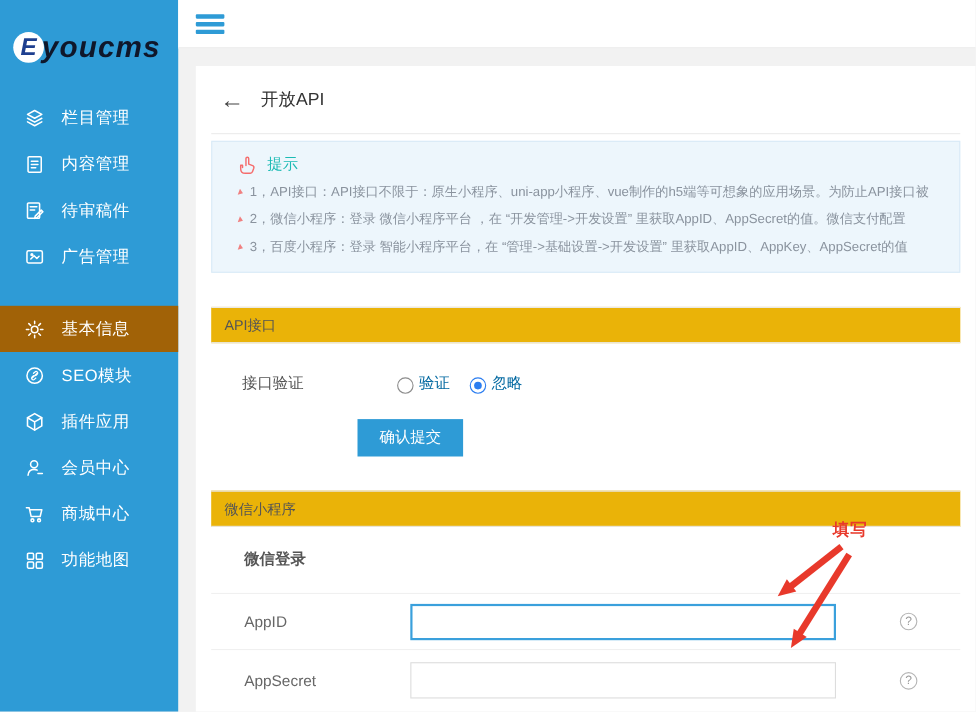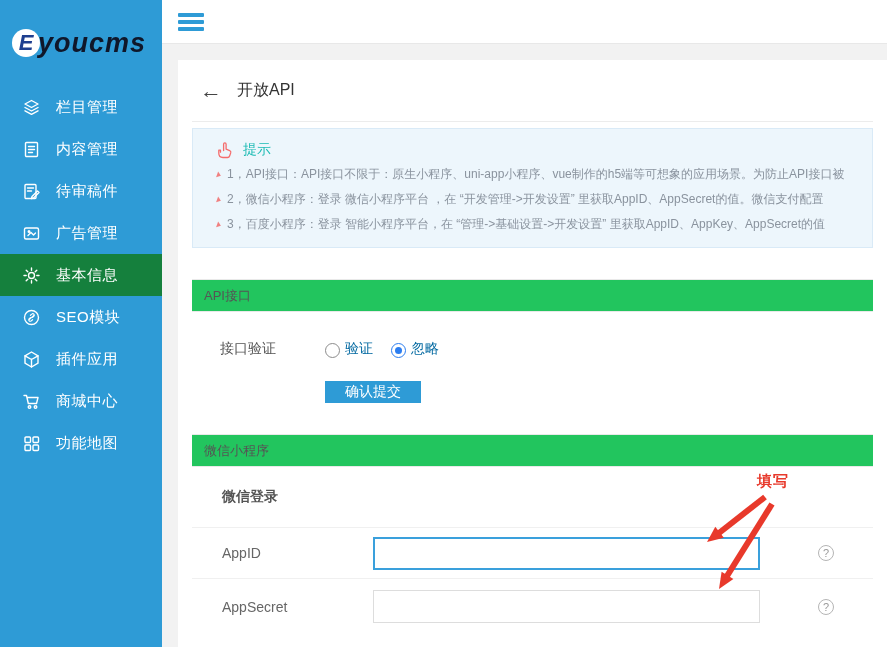--- a/index.html
+++ b/index.html
@@ -8,21 +8,21 @@
   #page { position:relative; width:887px; height:647px; overflow:hidden; background:#f2f2f2; }
 
   
   .sidebar { position:absolute; left:0; top:0; width:162px; height:647px; background:#2e9bd6; }
   .logo { display:flex; align-items:center; padding:18px 0 0 12px; height:68px; cursor:pointer; }
   .logo-circle { width:28px; height:28px; border-radius:50%; background:#fff; color:#1e3f8f;
                  font-weight:bold; font-size:22px; line-height:27px; text-align:center; font-style:italic; }
   .logo-text { color:#0f172a; font-size:27px; font-weight:bold; font-style:italic; letter-spacing:1px; margin-left:-2px; }
   .side-menu { margin-top:18px; }
   .side-item { height:42px; display:flex; align-items:center; padding-left:22px; color:#fff; cursor:pointer; }
-  .side-item.active { background:#15803d; }
+  .side-item.active { background:#a16207;margin-top:24px; }
   .side-item .s-icon { width:19px; height:19px; margin-right:15px; flex:0 0 19px; }
   .side-item .s-label { font-size:15px; font-weight:400; letter-spacing:0.5px; }
   .s-icon svg { width:19px; height:19px; stroke:#fff; fill:none; stroke-width:1.4; stroke-linecap:round; stroke-linejoin:round; }
 
   
   .topbar { position:absolute; left:162px; top:0; width:725px; height:44px; background:#fff; border-bottom:1px solid #e8e8e8; }
   .hamburger { position:absolute; left:16px; top:13px; width:26px; height:18px; cursor:pointer; }
   .hamburger i { display:block; height:3.5px; background:#2e9bd6; border-radius:1px; margin-bottom:3.5px; }
 
   
@@ -34,34 +34,34 @@
   
   .tips { margin-top:6px; background:#edf6fc; border:1px solid #d9eaf7; padding:9px 22px 10px; overflow:hidden; }
   .tips-head { display:flex; align-items:center; height:24px; }
   .hand-icon { width:20px; height:20px; margin-right:8px; }
   .hand-icon svg { width:20px; height:20px; stroke:#f56c6c; fill:none; stroke-width:1.3; stroke-linecap:round; stroke-linejoin:round; }
   .tips-title { color:#1cbbb4; font-size:14px; }
   .tip-line { display:flex; align-items:center; white-space:nowrap; height:25px; color:#8a939e; font-size:12px; }
   .tip-marker { width:0; height:0; border-left:4px solid #f08080; border-top:3px solid transparent; border-bottom:3px solid transparent; margin:0 6px 0 2px; transform:rotate(20deg); flex:0 0 4px; }
 
   
-  .section-band { margin-top:31px; height:33px; line-height:31px; background:#22c55e;
+  .section-band { margin-top:31px; height:33px; line-height:31px; background:#eab308;
                   border-top:1px solid #e9e9e9; border-bottom:1px solid #e9e9e9;
                   color:#555; font-size:13px; padding-left:12px; }
 
   
   .api-form { padding:28px 0 0 28px; }
-  .form-row { display:flex; align-items:center; }
+  .form-row { display:flex; align-items:center;gap:36px; }
   .form-label { width:105px; font-size:14px; color:#555; }
   .radio-group { display:flex; align-items:center; }
   .radio-opt { display:flex; align-items:flex-end; margin-right:18px; cursor:pointer; font-size:14px; color:#0369a1; }
   .radio-circle { width:15px; height:15px; border-radius:50%; border:1.5px solid #8c8c8c; margin-right:5px; background:#fff; }
   .radio-circle.checked { border-color:#2b7df0; position:relative; }
   .radio-circle.checked::after { content:""; position:absolute; left:2.5px; top:2.5px; width:7px; height:7px; border-radius:50%; background:#2b7df0; }
-  .submit-btn { margin:23px 0 0 105px; width:96px; height:22px; background:#2e9bd6; color:#fff; border:none;
+  .submit-btn { margin:23px 0 0 105px; width:96px; height:34px; background:#2e9bd6; color:#fff; border:none;
                 font-size:14px; cursor:pointer; font-family:inherit; }
 
   .wx-band { }
 
   
   .wx-row { display:flex; align-items:center; border-bottom:1px solid #f0f0f0; padding-left:30px; }
   .wx-subhead { height:61px; font-size:14px; font-weight:bold; color:#555; display:flex; align-items:center; }
   .wx-field-row { height:51px;gap:48px; }
   .wx-field-row.last { height:55px; border-bottom:none; }
   .wx-label { width:103px; font-size:14px; color:#666; }
@@ -152,20 +152,30 @@
       <div class="side-item">
         <span class="s-icon">
           <svg viewBox="0 0 19 19">
               <path d="M9.5 2 L16 5.8 V13.2 L9.5 17 L3 13.2 V5.8 Z"></path>
               <path d="M3 5.8 L9.5 9.5 L16 5.8 M9.5 9.5 V17"></path>
             </svg>
         </span>
         <span class="s-label">插件应用</span>
       </div>
 
+      <div class="side-item">
+        <span class="s-icon">
+          <svg viewBox="0 0 19 19">
+              <circle cx="9" cy="6" r="3.2"></circle>
+              <path d="M3.5 16 c0-3.3 2.5-5.3 5.5-5.3 1 0 2 .2 2.8.7"></path>
+              <path d="M12.5 14.5 h4"></path>
+            </svg>
+        </span>
+        <span class="s-label">会员中心</span>
+      </div>
 
       <div class="side-item">
         <span class="s-icon">
           <svg viewBox="0 0 19 19">
               <path d="M2 3.5 h2.5 l1.8 8 h8.2 l1.5-6 H5.5"></path>
               <circle cx="7.5" cy="15" r="1.3"></circle>
               <circle cx="13.5" cy="15" r="1.3"></circle>
             </svg>
         </span>
         <span class="s-label">商城中心</span>

